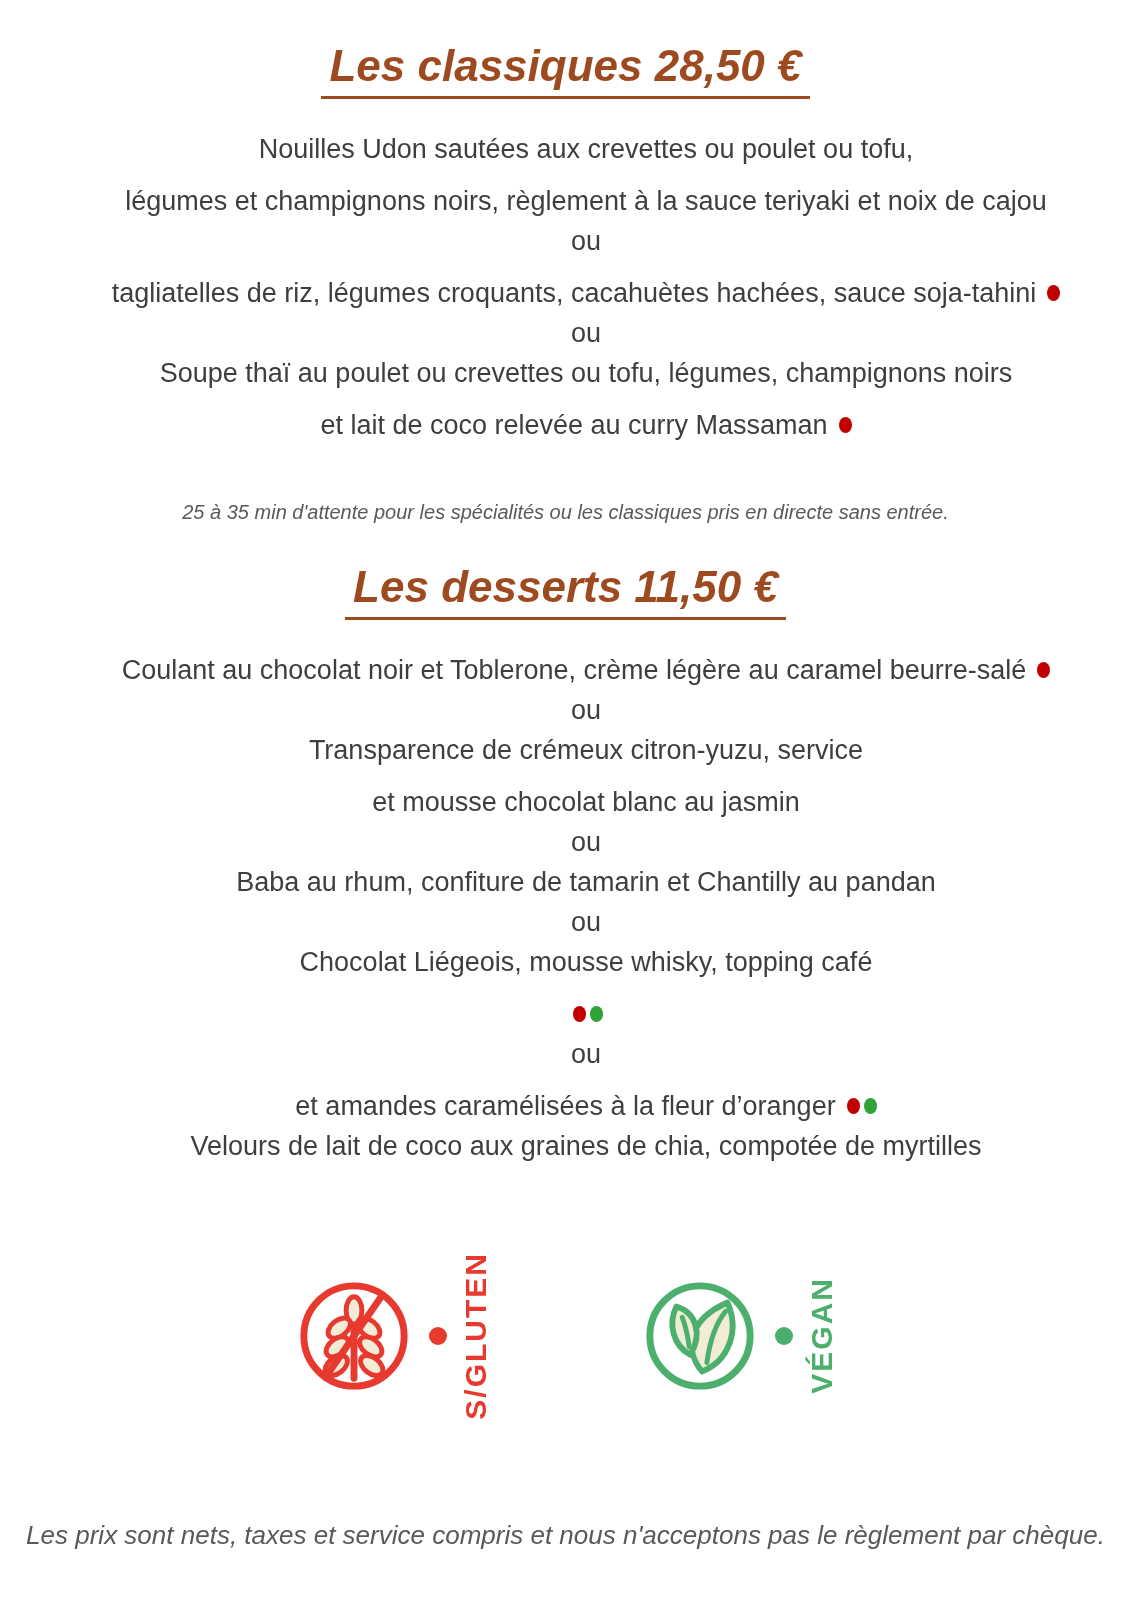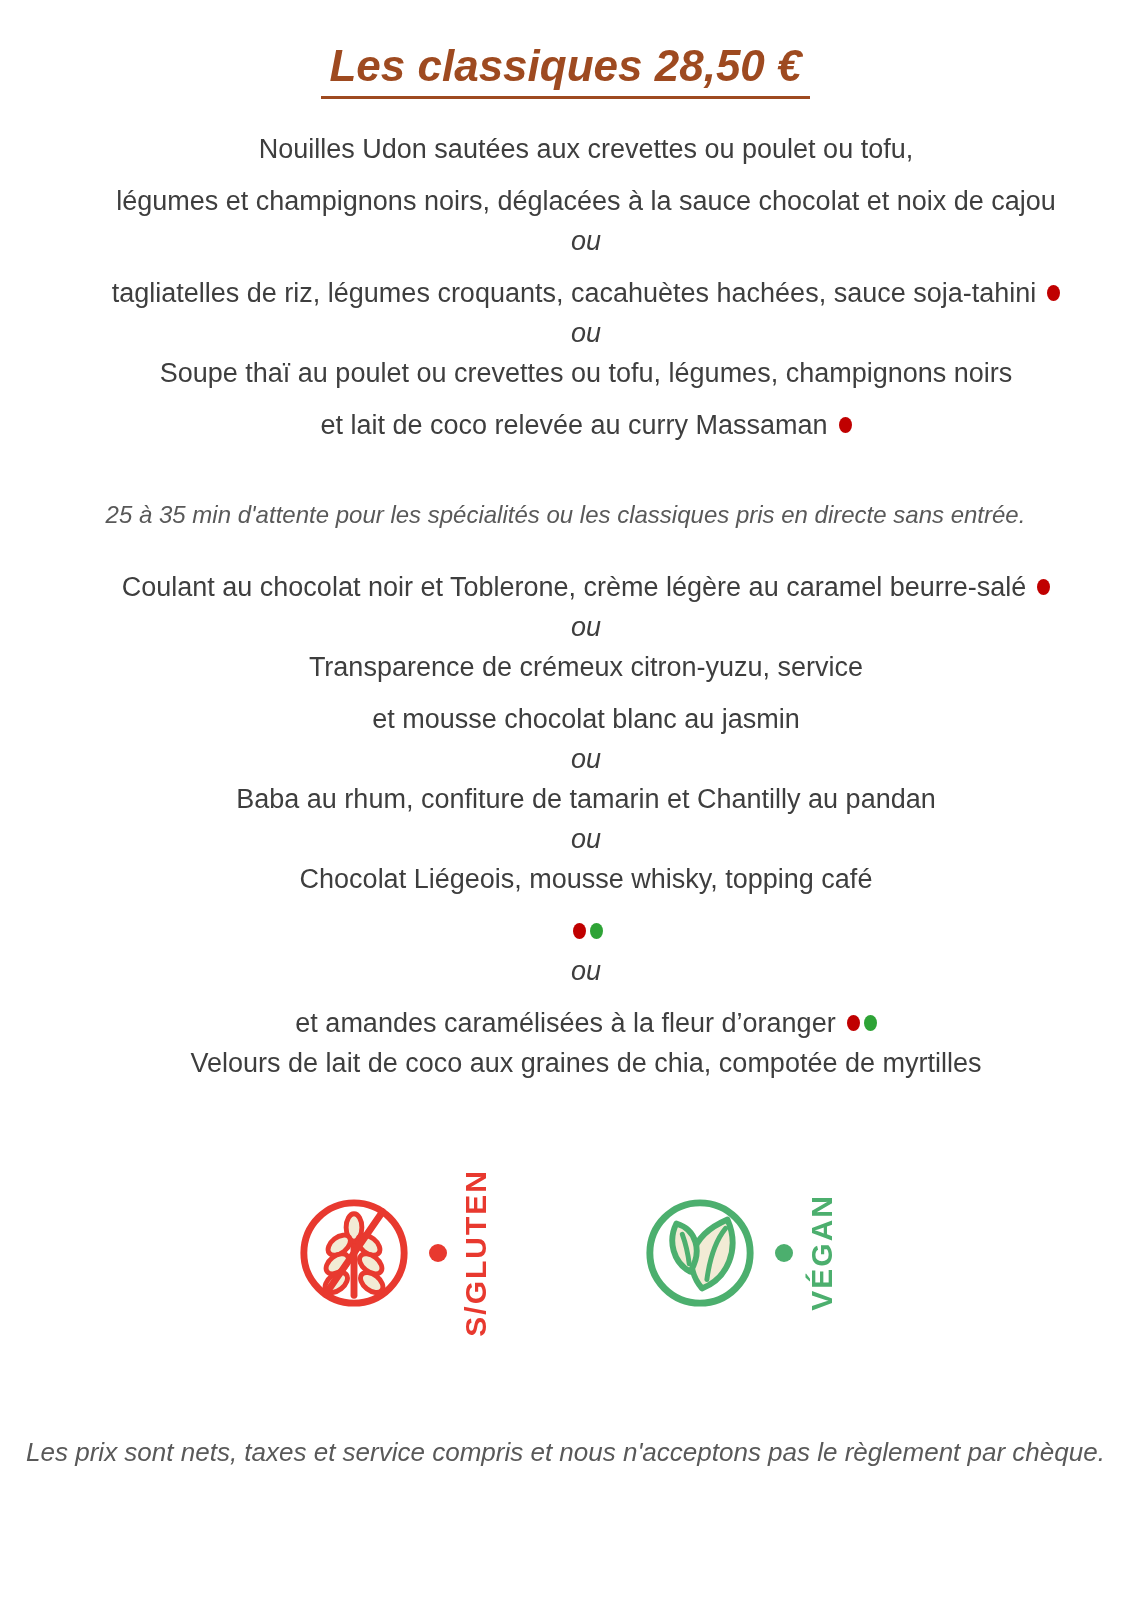--- a/index.html
+++ b/index.html
@@ -42,36 +42,36 @@
     font-size: 27px;
     color: var(--text-dark);
     text-align: center;
   }
   .line {
     margin: 0;
     line-height: 40px;
     padding-left: 41px;
   }
   .line.cont { margin-top: 12px; }
-  .line.ou { font-style: italic; }
+  .line.ou { }
   .dots .dot {
     display: inline-block;
     width: 13px; height: 16px;
     border-radius: 50%;
     margin-left: 4px;
     vertical-align: middle;
     position: relative; top: -2px;
   }
   .dots.gap .dot:first-child { margin-left: 11px; }
   .dot-red { background: var(--allergen-red); }
   .dot-green { background: var(--vegan-green); }
   .wait-note {
     margin: 56px 0 38px 0;
     text-align: center;
-    font-size: 24px;
+    font-size: 20px;
     font-style: italic;
     color: var(--text-muted);
   }
   .legend {
     margin-top: 86px;
     display: flex;
     justify-content: center;
     align-items: center;
     gap: 150px;
   }
@@ -109,30 +109,33 @@
 <body>
 
 <div class="page">
 
   <h1 class="section-title">
     <span class="title-inner">Les classiques 28,50 €</span>
   </h1>
 
   <div class="section">
     <p class="line"><span>Nouilles Udon sautées aux crevettes ou poulet ou tofu,</span></p>
-    <p class="line cont"><span>légumes et champignons noirs, déglacées à la sauce chocolat et noix de cajou</span></p>
+    <p class="line cont"><span>légumes et champignons noirs, règlement à la sauce teriyaki et noix de cajou</span></p>
     <p class="line ou">ou</p>
     <p class="line cont"><span>tagliatelles de riz, légumes croquants, cacahuètes hachées, sauce soja-tahini</span><span class="dots gap"><span class="dot dot-red"></span></span></p>
     <p class="line ou">ou</p>
     <p class="line"><span>Soupe thaï au poulet ou crevettes ou tofu, légumes, champignons noirs</span></p>
     <p class="line cont"><span>et lait de coco relevée au curry Massaman</span><span class="dots gap"><span class="dot dot-red"></span></span></p>
   </div>
 
   <p class="wait-note">25 à 35 min d'attente pour les spécialités ou les classiques pris en directe sans entrée.</p>
 
+  <h1 class="section-title">
+    <span class="title-inner">Les desserts 11,50 €</span>
+  </h1>
 
   <div class="section">
     <p class="line"><span>Coulant au chocolat noir et Toblerone, crème légère au caramel beurre-salé</span><span class="dots gap"><span class="dot dot-red"></span></span></p>
     <p class="line ou">ou</p>
     <p class="line"><span>Transparence de crémeux citron-yuzu, service</span></p>
     <p class="line cont"><span>et mousse chocolat blanc au jasmin</span></p>
     <p class="line ou">ou</p>
     <p class="line"><span>Baba au rhum, confiture de tamarin et Chantilly au pandan</span></p>
     <p class="line ou">ou</p>
     <p class="line"><span>Chocolat Liégeois, mousse whisky, topping café</span></p>

